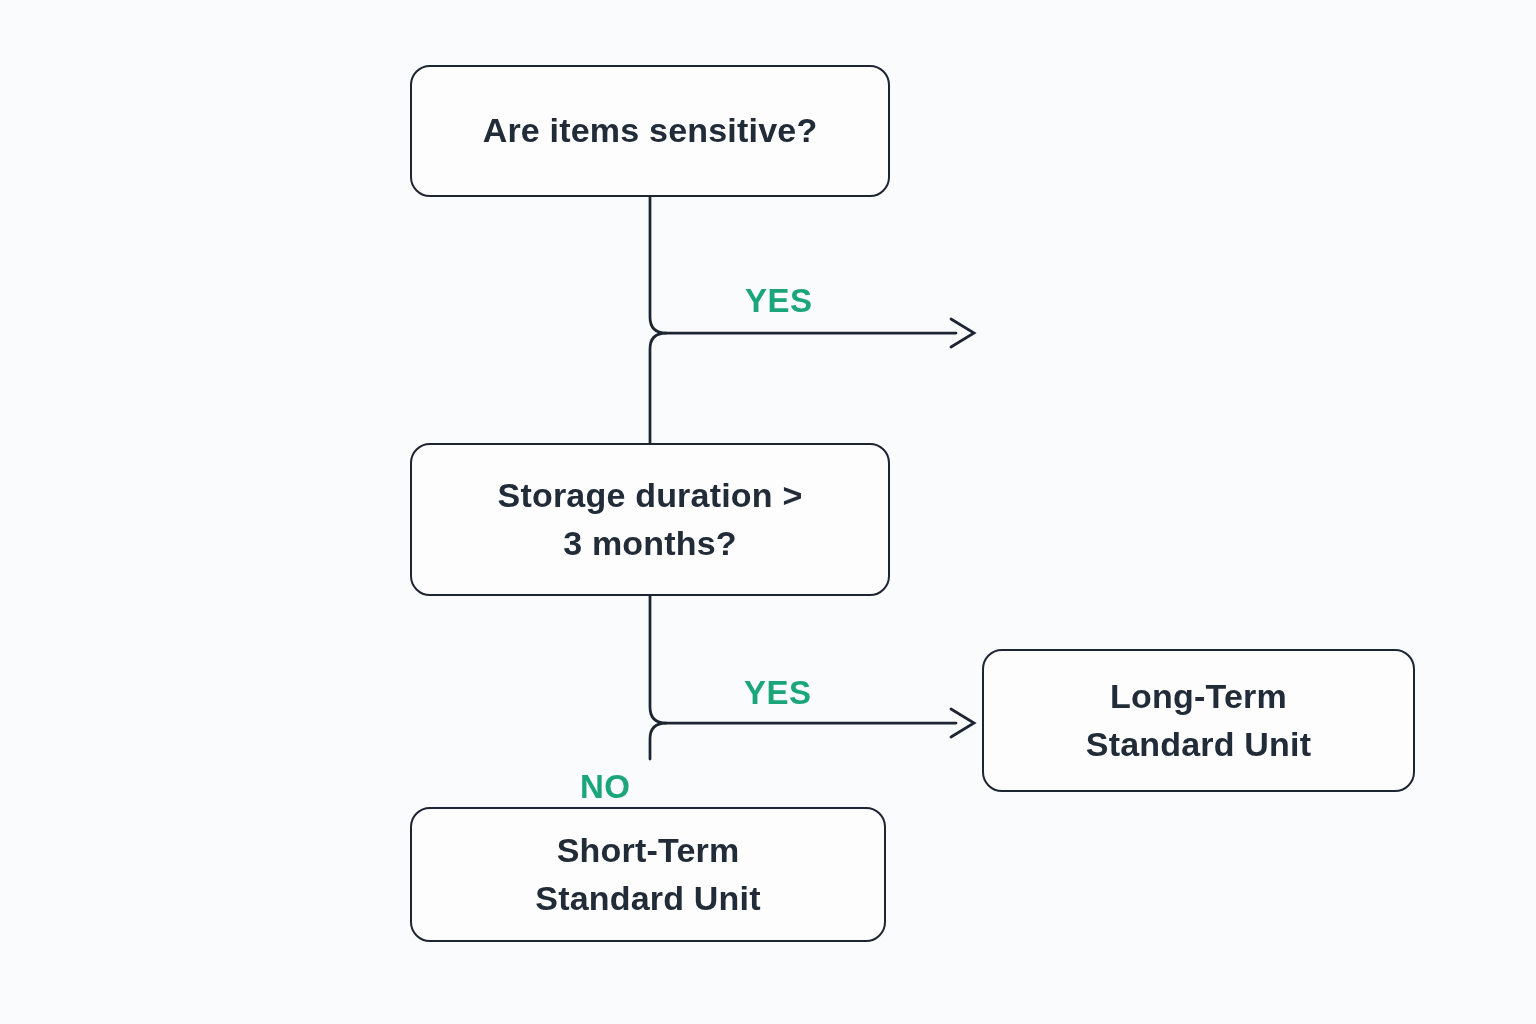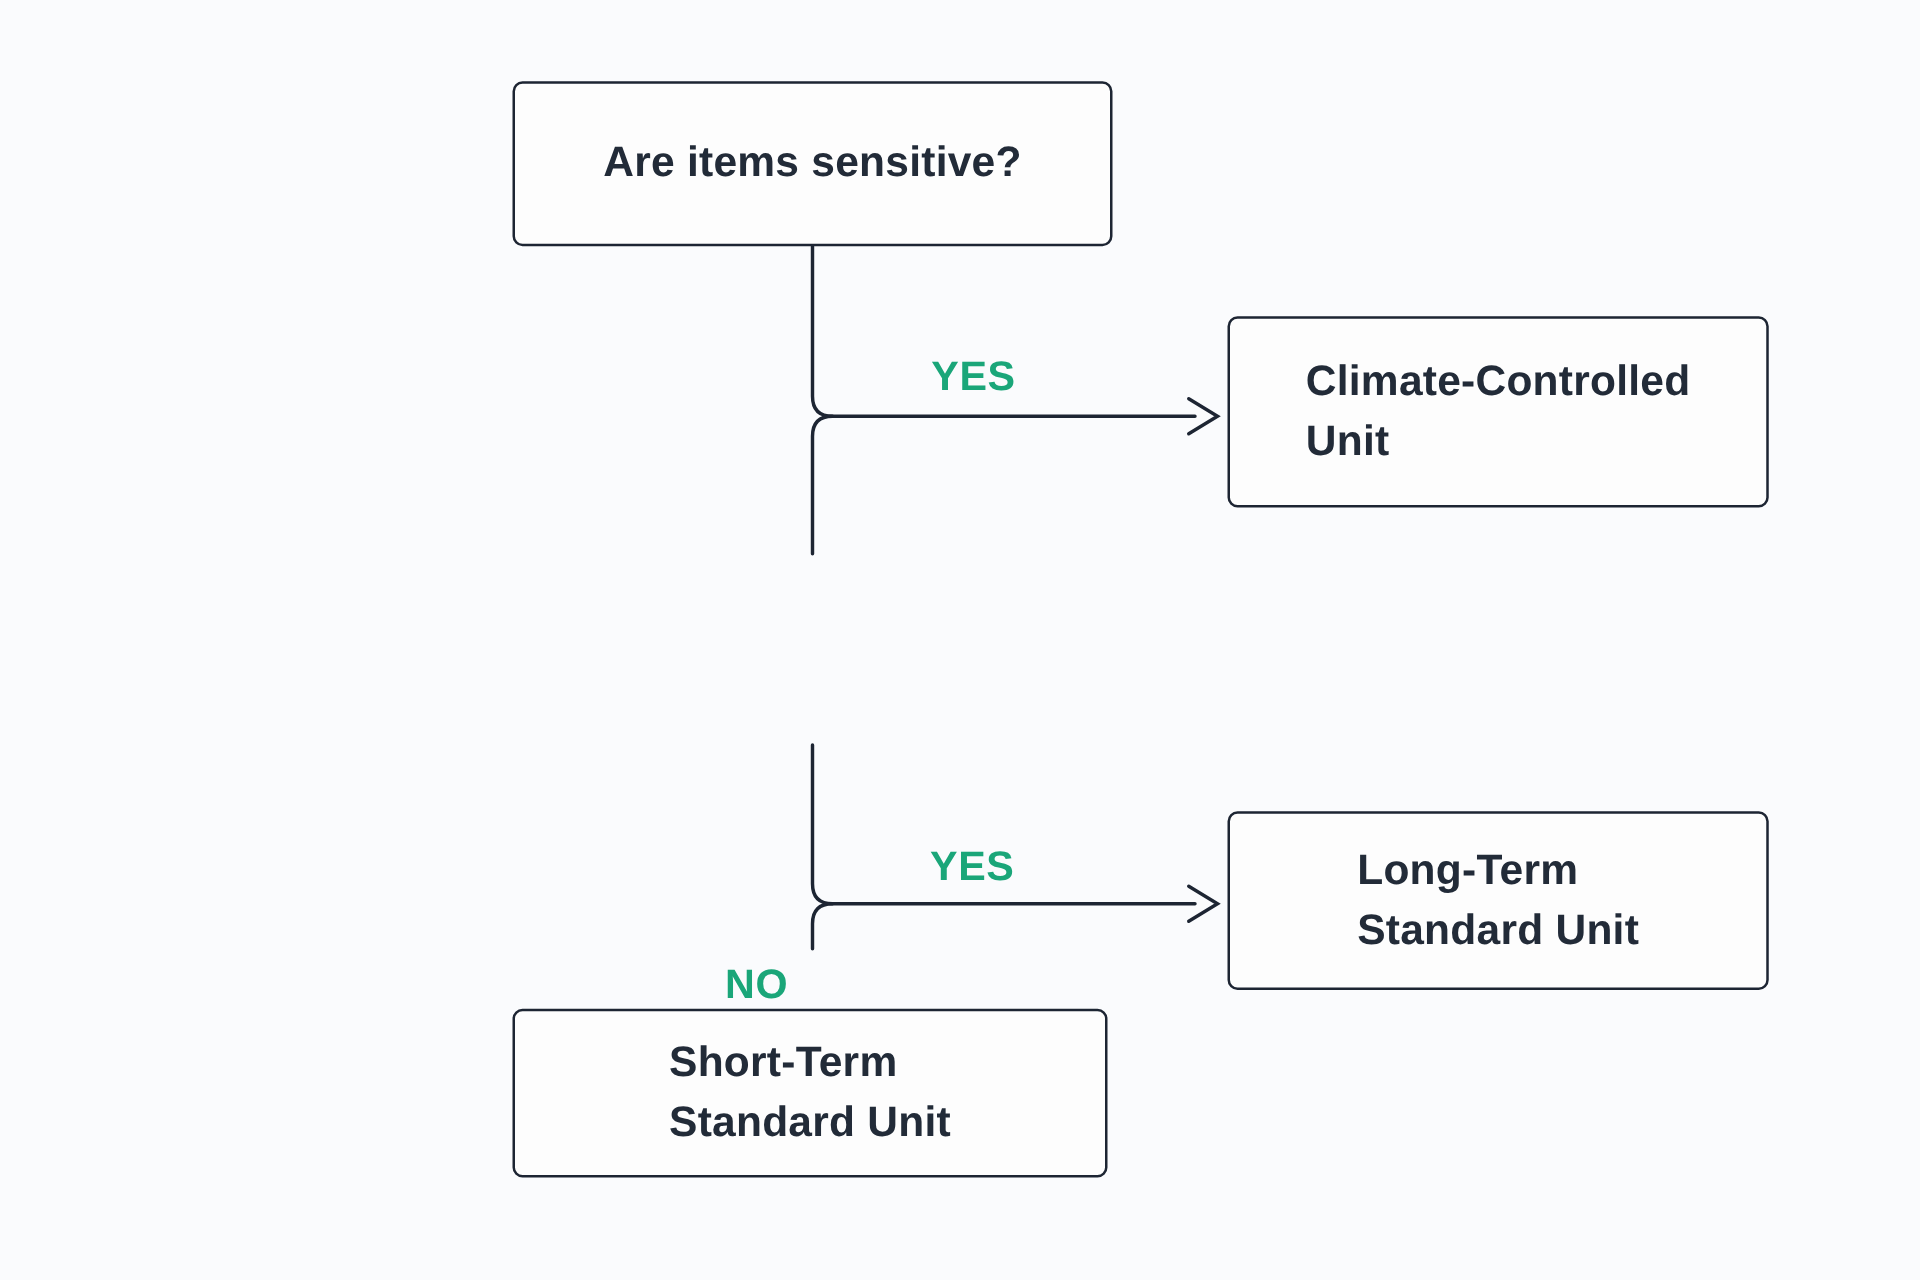--- a/index.html
+++ b/index.html
@@ -31,24 +31,24 @@
     stroke: var(--line);
     stroke-width: 2.75;
     stroke-linecap: round;
     stroke-linejoin: miter;
   }
   .node {
     position: absolute;
     display: flex;
     align-items: center;
     justify-content: center;
-    text-align: left;
+    text-align: center;
     background: var(--node_fill);
     border: 2.5px solid var(--line);
-    border-radius: 8px;
+    border-radius: 20px;
     color: var(--node_text);
     font-size: 34px;
     font-weight: 700;
     line-height: 1.4;
     letter-spacing: 0.2px;
   }
   .node span { white-space: pre-line; }
   .edge-label {
     position: absolute;
     width: 140px;
@@ -69,25 +69,25 @@
     <path d="M666 333 Q650 333 650 349 V443"></path>
     <path d="M650 596 V707 Q650 723 666 723 H956"></path>
     <polyline points="951,709 974,723 951,737"></polyline>
     <path d="M666 723 Q650 723 650 739 V759"></path>
   </svg>
 
   <div class="node" style="left:410px; top:65px; width:480px; height:132px;">
     <span>Are items sensitive?</span>
   </div>
 
-  <div class="node" style="left:982px; top:253px; width:433px; height:153px;">
-    <span>Climate-Controlled
-Unit</span>
+
+  <div class="node" style="left:410px; top:443px; width:480px; height:153px;">
+    <span>Storage duration &gt;
+3 months?</span>
   </div>
-
 
   <div class="node" style="left:982px; top:649px; width:433px; height:143px;">
     <span>Long-Term
 Standard Unit</span>
   </div>
 
   <div class="node" style="left:410px; top:807px; width:476px; height:135px;">
     <span>Short-Term
 Standard Unit</span>
   </div>

